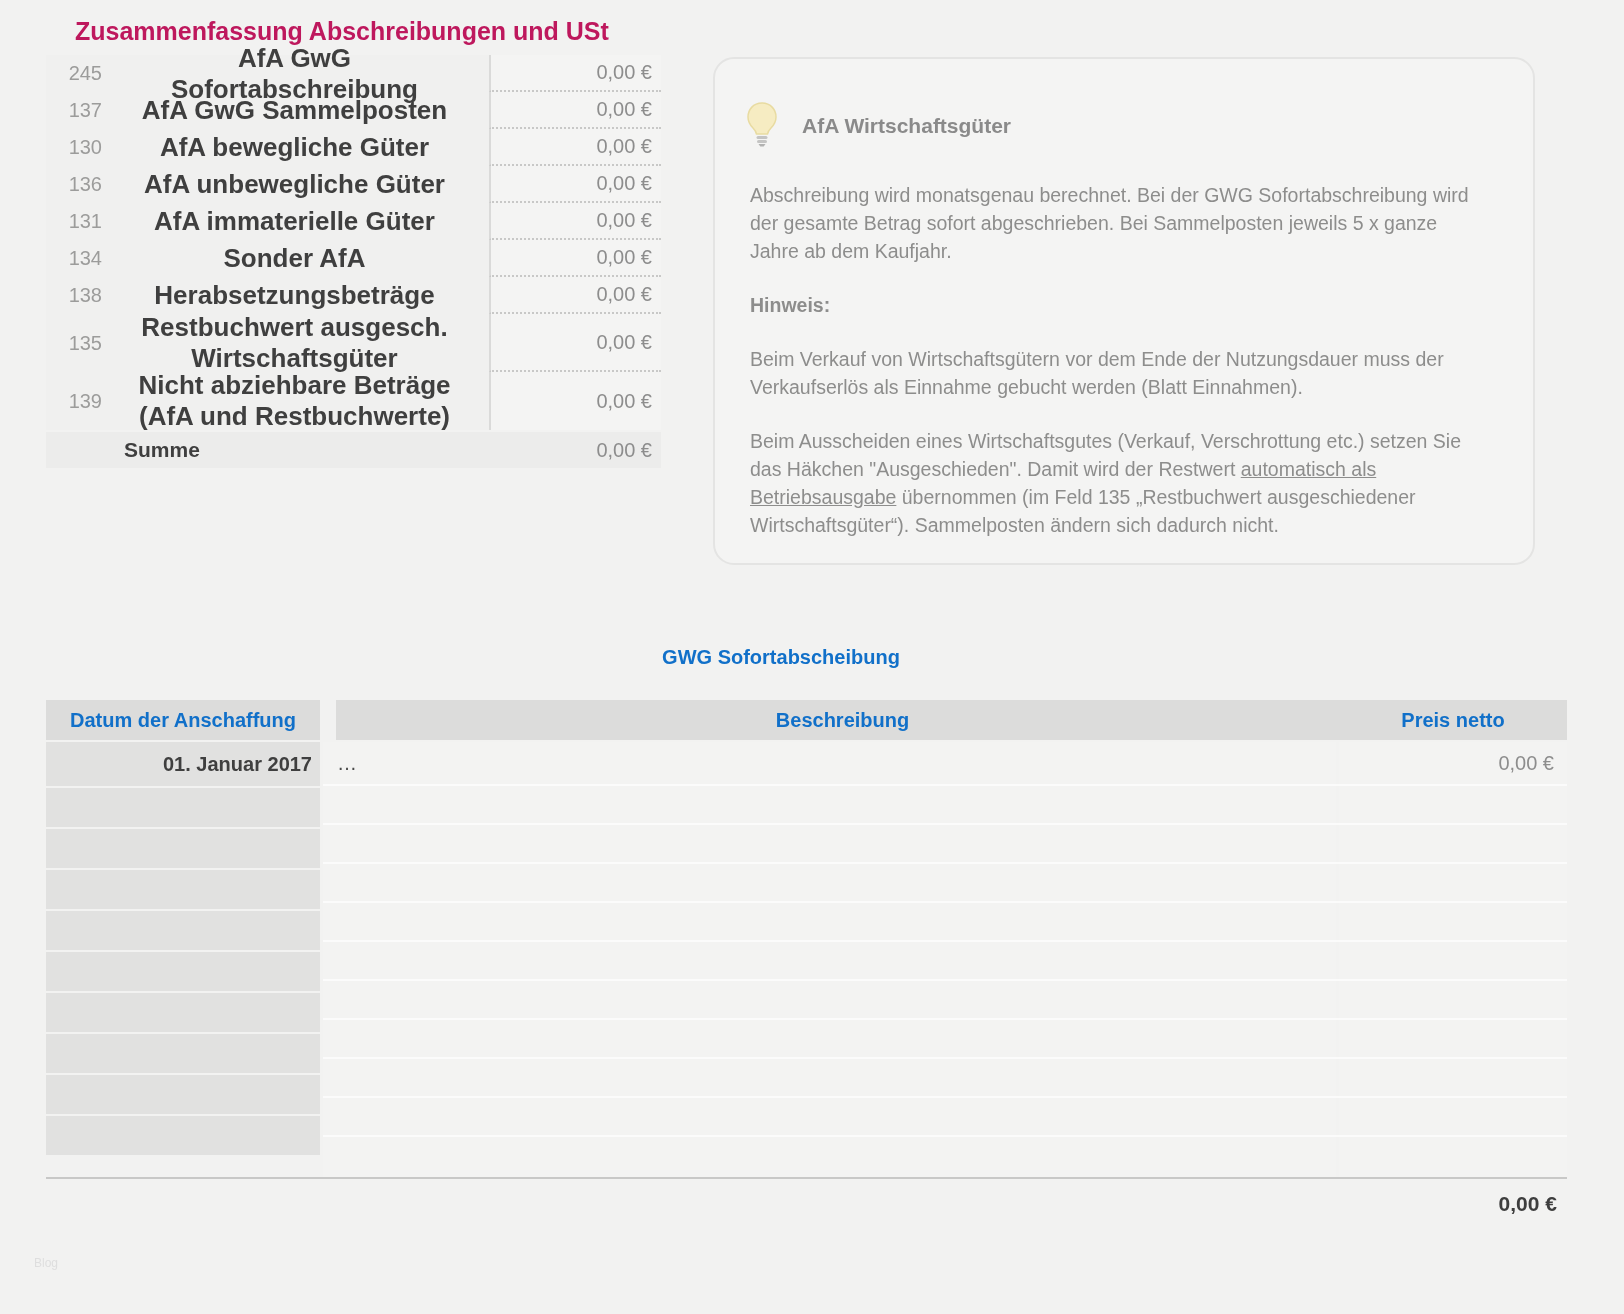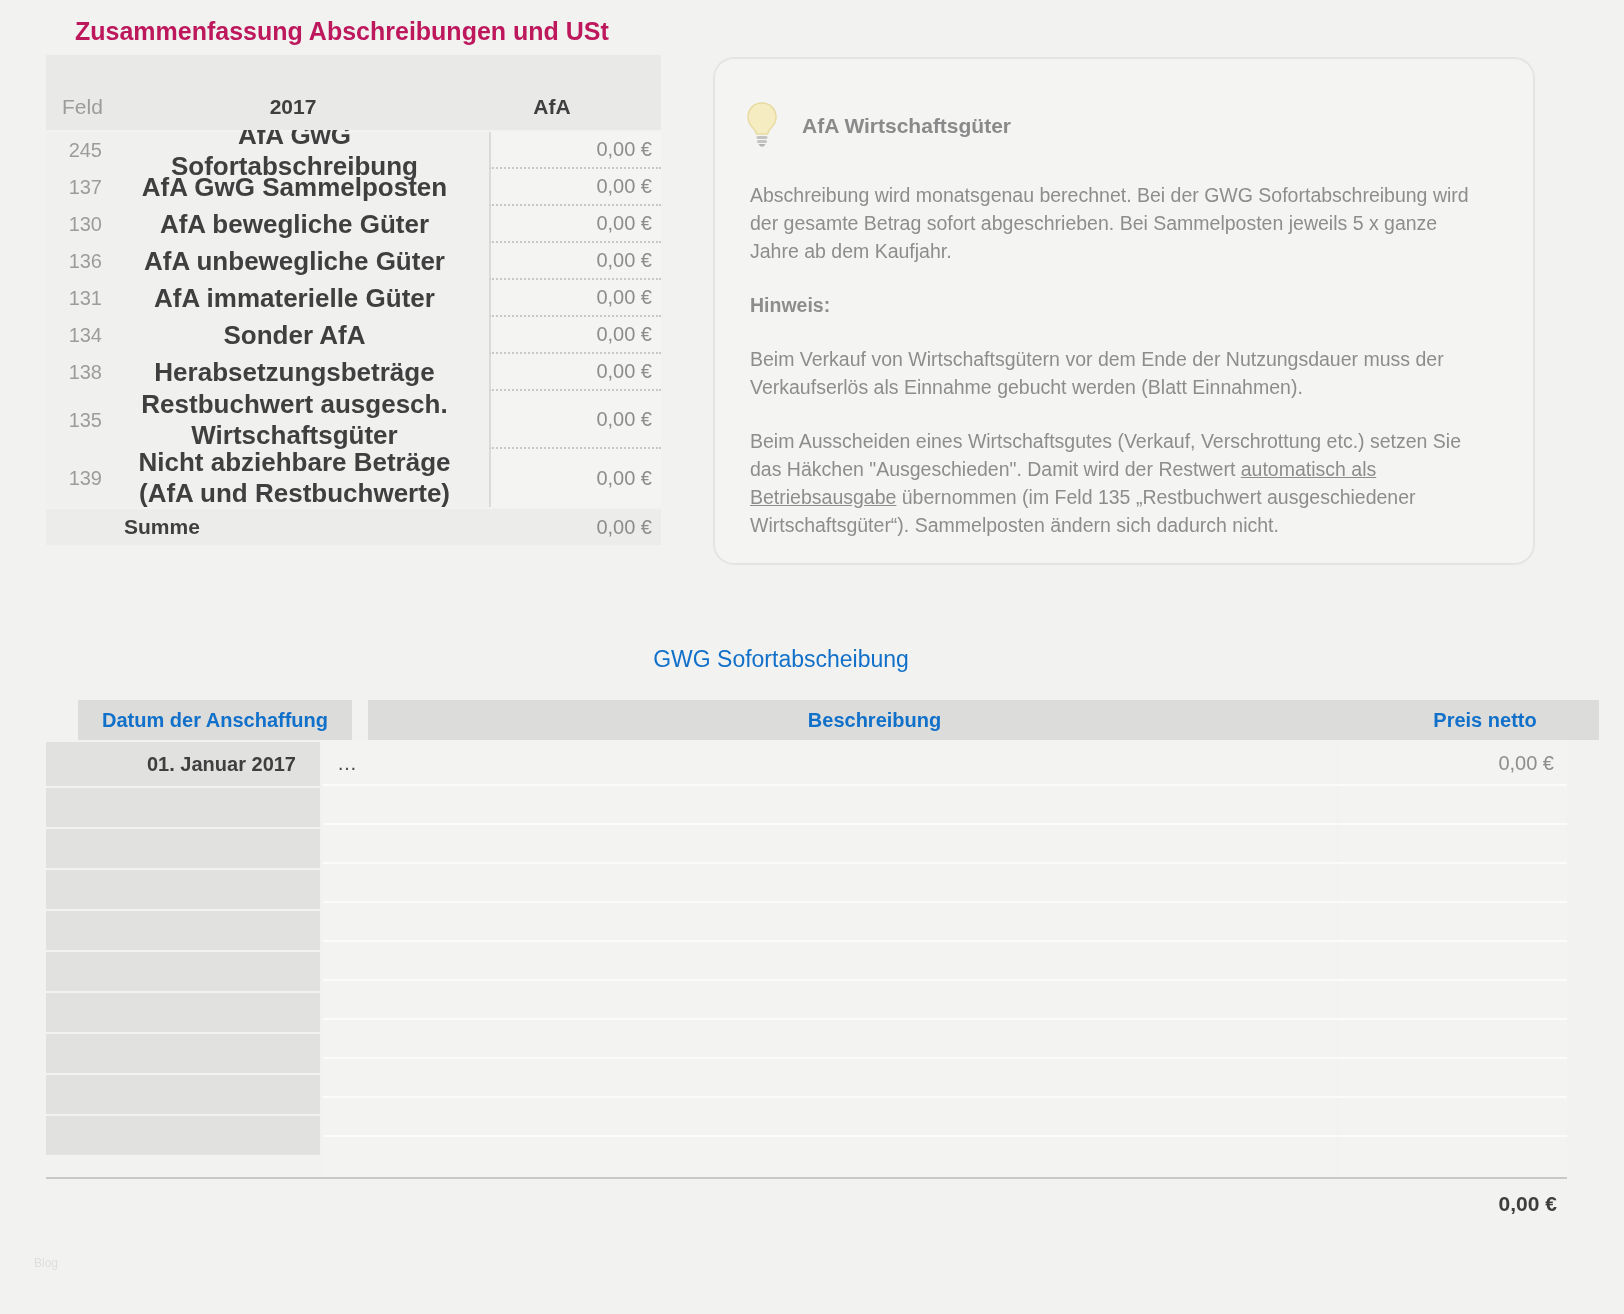--- a/index.html
+++ b/index.html
@@ -63,44 +63,44 @@
     margin:26px 44px 0 35px;
     font-size:19.5px; line-height:28px; color:#8d8d8c;
   }
   .info-card p.first { margin-top:30px; }
   .hinweis { font-weight:bold; }
   .u { text-decoration:underline; }
 
   
   .gwg-title {
     position:absolute; left:46px; top:646px; width:1470px;
-    text-align:center; font-size:23px; font-weight:normal; color:#1170c9;
+    text-align:center; font-size:20px; font-weight:bold; color:#1170c9;
   }
   .gwg-header { position:absolute; left:46px; top:700px; width:1521px; height:40px; }
   .gwg-header .hcell {
     position:absolute; top:0; height:40px; background:#dcdcdb;
     display:flex; align-items:center; justify-content:center;
-    font-size:20px; font-weight:bold; color:#1170c9;margin-left:32px;
+    font-size:20px; font-weight:bold; color:#1170c9;
   }
   .gh-date  { left:0;      width:274px; }
   .gh-desc  { left:290px;  width:1013px; }
   .gh-price { left:1293px; width:228px; }
 
   .gwg-body {
     position:absolute; left:46px; top:742px; width:1521px; height:437px;
     border-bottom:2px solid #c8c8c7;
   }
   .gwg-bg   { position:absolute; left:277px; top:0; width:1244px; height:100%; background:#f3f3f2; }
   .gwg-vgap { position:absolute; left:1290px; top:0; width:3px; height:100%; background:#f2f2f1; }
 
   .gwg-dates { position:absolute; left:0; top:0; width:274px; }
   .gwg-date-cell {
     height:39px; margin-bottom:2px; background:#e1e1e0;
     display:flex; align-items:center; justify-content:flex-end;
-    padding-right:24px; font-size:20px; font-weight:bold; color:#3f3f3f;
+    padding-right:8px; font-size:20px; font-weight:bold; color:#3f3f3f;
   }
   .gwg-date-cell.firstrow { height:44px; }
 
   .gwg-rows { position:absolute; left:277px; top:0; right:0; }
   .gwg-row { position:relative; height:39px; border-bottom:2px solid rgba(255,255,255,0.65); }
   .gwg-row.firstrow { height:44px; }
   .gwg-row .desc {
     position:absolute; left:14px; top:50%; transform:translateY(-50%);
     font-size:20px; color:#4a4a4a;
   }
@@ -122,25 +122,20 @@
     position:absolute; left:34px; top:1256px;
     font-size:12px; color:#dedede;
   }
 </style>
 </head>
 <body>
 
 <div class="page-title">Zusammenfassung Abschreibungen und USt</div>
 
 <div class="summary-card">
-  <div class="sum-header">
-    <span class="h-feld">Feld</span>
-    <span class="h-year">2017</span>
-    <span class="h-afa">AfA</span>
-  </div>
   <div class="sum-body">
     <div class="sum-row">
       <span class="feld">245</span>
       <span class="rowlabel">AfA GwG Sofortabschreibung</span>
       <span class="value">0,00 €</span>
     </div>
     <div class="sum-row">
       <span class="feld">137</span>
       <span class="rowlabel">AfA GwG Sammelposten</span>
       <span class="value">0,00 €</span>

